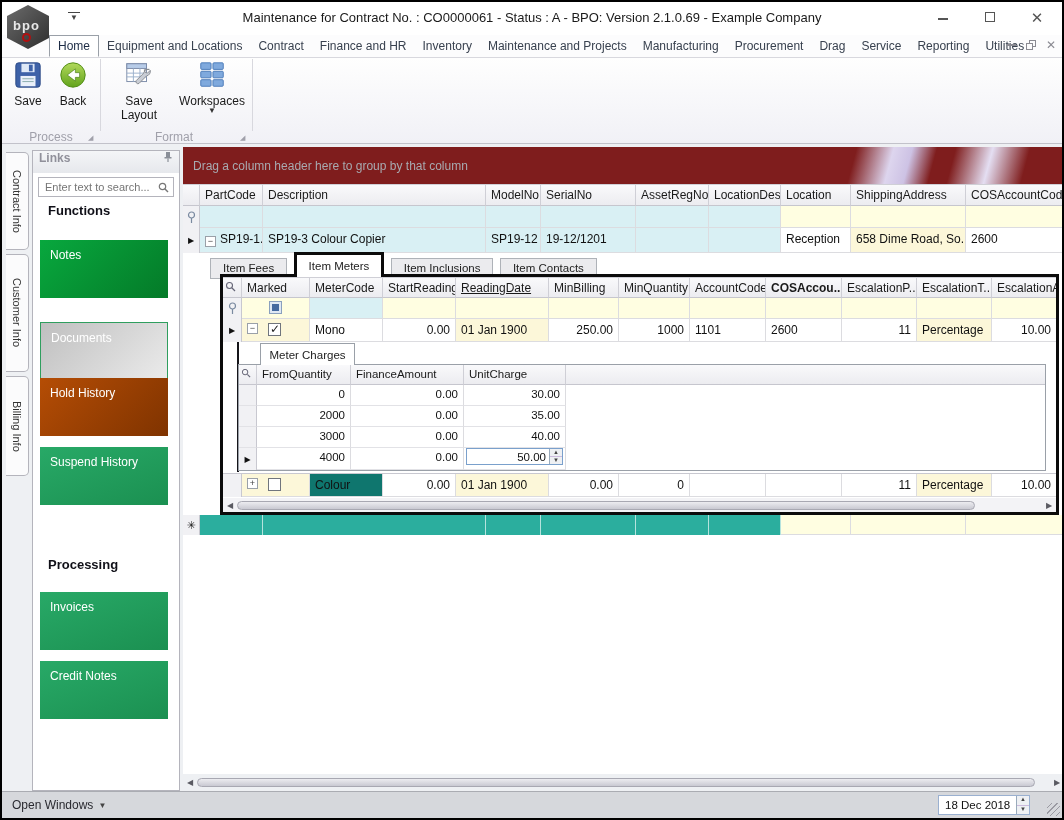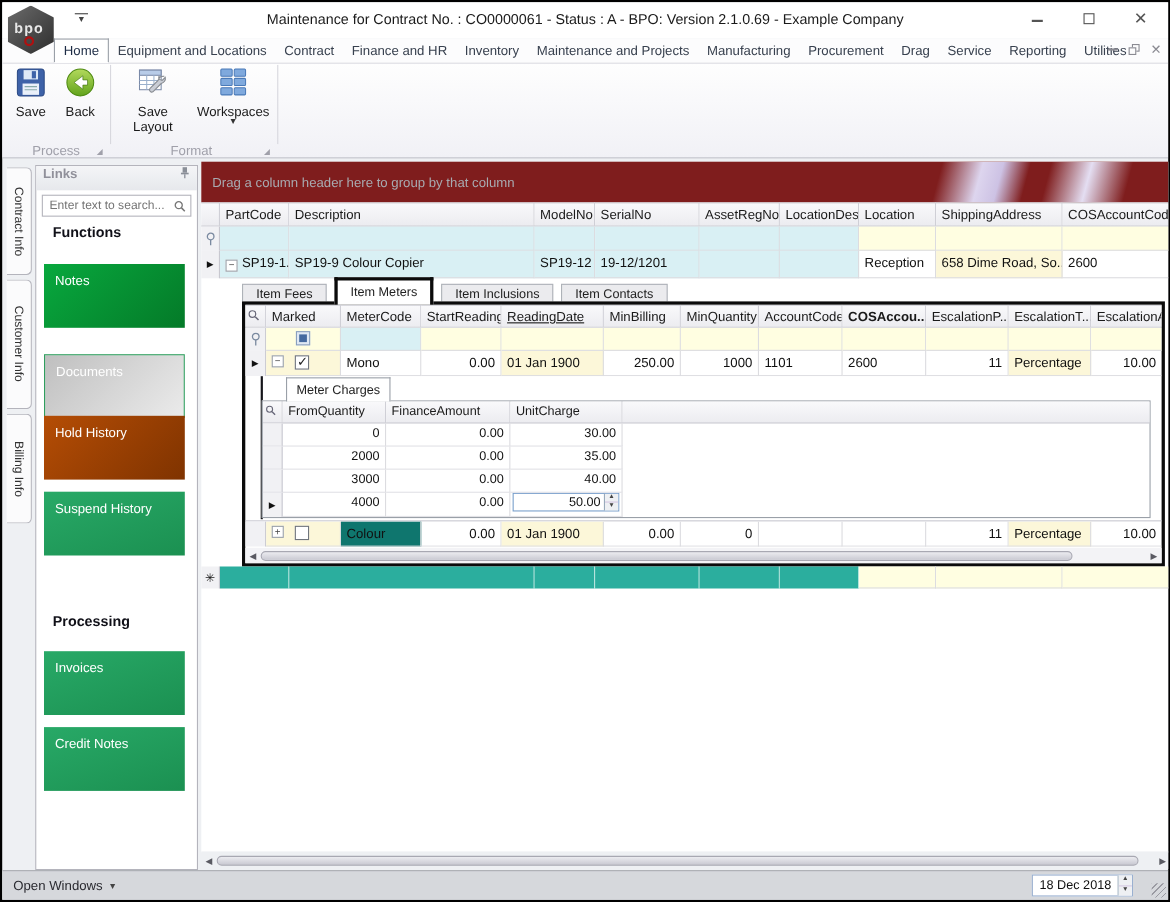--- a/index.html
+++ b/index.html
@@ -280,31 +280,31 @@
     <div class="cell yellow" style="width:70px;"></div>
     <div class="cell yellow" style="width:115px;"></div>
     <div class="cell yellow" style="width:98px;border-right:none;"></div>
   </div>
 
   <div class="grow" style="left:181px;top:226px;height:25px;">
     <div class="ind" style="width:17px;">
         <span class="arrow">▶</span>
       </div>
     <div class="cell cyan" style="width:63px;"><span class="expbox">−</span><span>SP19-1...</span></div>
-    <div class="cell cyan" style="width:223px;">SP19-9 Colour Copier</div>
+    <div class="cell cyan" style="width:223px;">SP19-3 Colour Copier</div>
     <div class="cell cyan" style="width:55px;">SP19-12</div>
     <div class="cell cyan" style="width:95px;">19-12/1201</div>
     <div class="cell cyan" style="width:73px;"></div>
     <div class="cell cyan" style="width:72px;"></div>
     <div class="cell" style="width:70px;">Reception</div>
     <div class="cell cellyellow" style="width:115px;">658 Dime Road, So...</div>
     <div class="cell" style="width:98px;border-right:none;">2600</div>
   </div>
 
-  <div class="abs" style="left:218px;top:252px;height:21px;white-space:nowrap;">
+  <div class="abs" style="left:208px;top:252px;height:21px;white-space:nowrap;">
     <div class="itab">Item Fees</div>
     <div class="itab active" style="top:-2px;">Item Meters</div>
     <div class="itab">Item Inclusions</div>
     <div class="itab">Item Contacts</div>
   </div>
 
   <div class="abs black-panel"></div>
 
   <div class="inrow" style="left:221px;top:275px;height:21px;width:833px;overflow:hidden;">
     <div class="hcell" style="width:19px;padding:3px 2px 0;">

